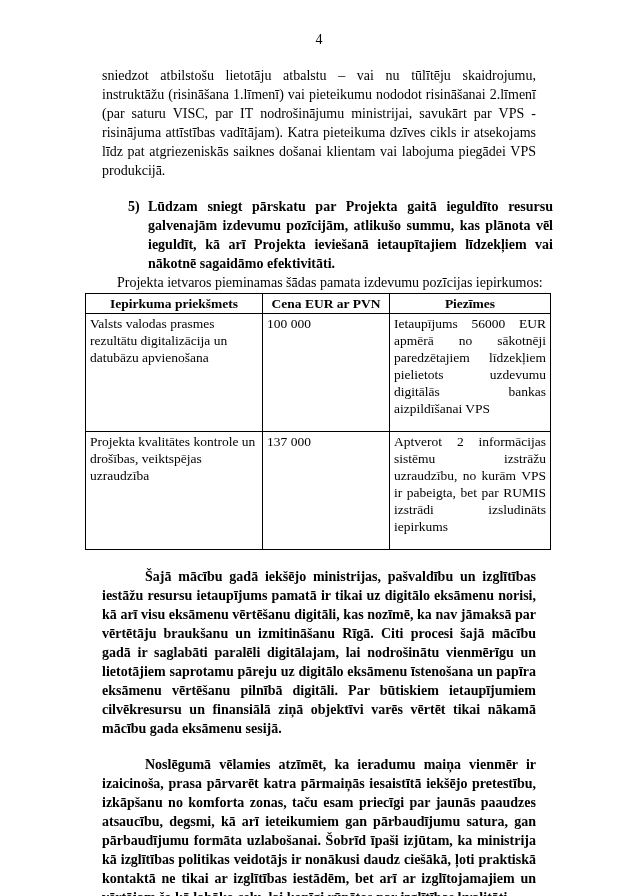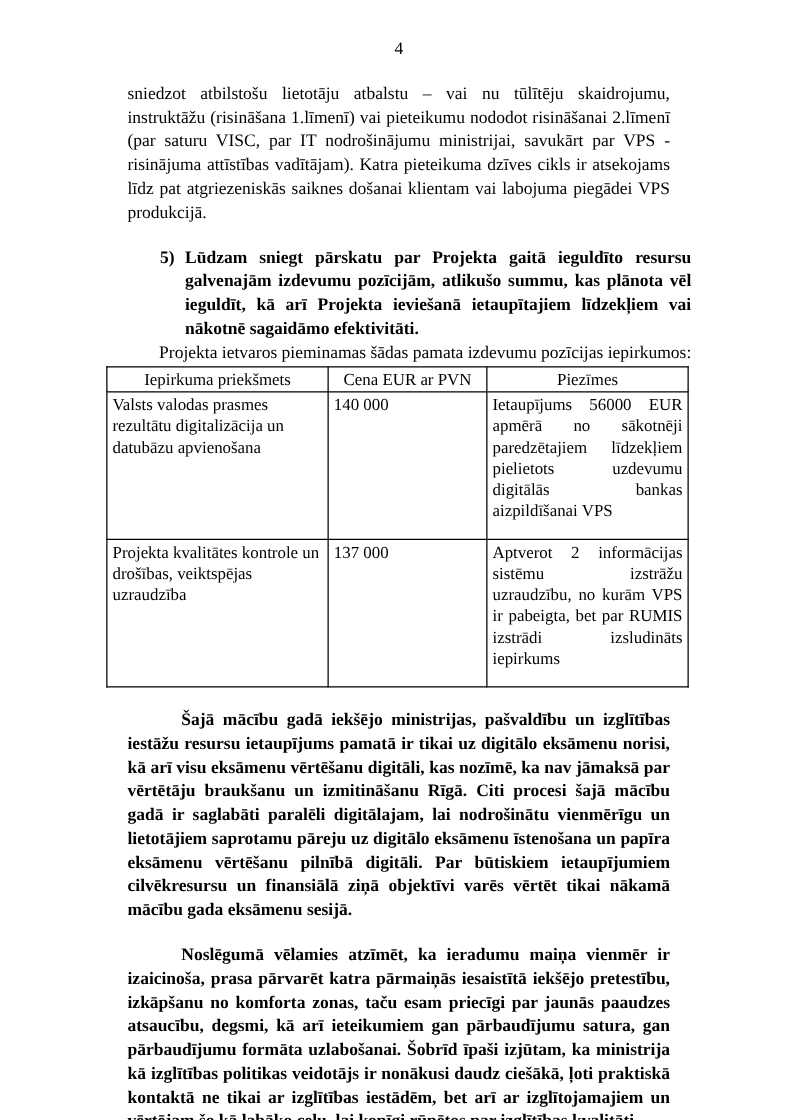--- a/index.html
+++ b/index.html
@@ -34,38 +34,37 @@
   .list-marker {
     flex: 0 0 20px;
   }
   .list-text {
     flex: 1;
     text-align: justify;
   }
   .table-intro {
     margin: 0;
     text-indent: 32px;
-    text-align: right;
   }
   table.costs {
     border-collapse: collapse;
     width: 465px;
     table-layout: fixed;
     font-size: 13.5px;
     line-height: 17px;
     margin: 1px 0 0 0;
   }
   table.costs col.c1 { width: 177px; }
   table.costs col.c2 { width: 127px; }
   table.costs col.c3 { width: 161px; }
   table.costs th, table.costs td {
     border: 1px solid #000;
   }
   table.costs th {
-    font-weight: normal;
+    font-weight: bold;
     text-align: center;
     padding: 1px 4px;
   }
   table.costs td {
     vertical-align: top;
     padding: 1px 4px 14px 4px;
   }
   table.costs td.notes { text-align: justify; margin-left: 32px; }
   .body-block { margin-top: 6px; }
 </style>
@@ -94,21 +93,21 @@
     <thead>
       <tr>
         <th>Iepirkuma priekšmets</th>
         <th>Cena EUR ar PVN</th>
         <th>Piezīmes</th>
       </tr>
     </thead>
     <tbody>
       <tr>
         <td>Valsts valodas prasmes rezultātu digitalizācija un datubāzu apvienošana</td>
-        <td>140 000</td>
+        <td>100 000</td>
         <td class="notes">Ietaupījums 56000 EUR apmērā no sākotnēji paredzētajiem līdzekļiem pielietots uzdevumu digitālās bankas aizpildīšanai VPS</td>
       </tr>
       <tr>
         <td>Projekta kvalitātes kontrole un drošības, veiktspējas uzraudzība</td>
         <td>137 000</td>
         <td class="notes">Aptverot 2 informācijas sistēmu izstrāžu uzraudzību, no kurām VPS ir pabeigta, bet par RUMIS izstrādi izsludināts iepirkums</td>
       </tr>
     </tbody>
   </table>
 

